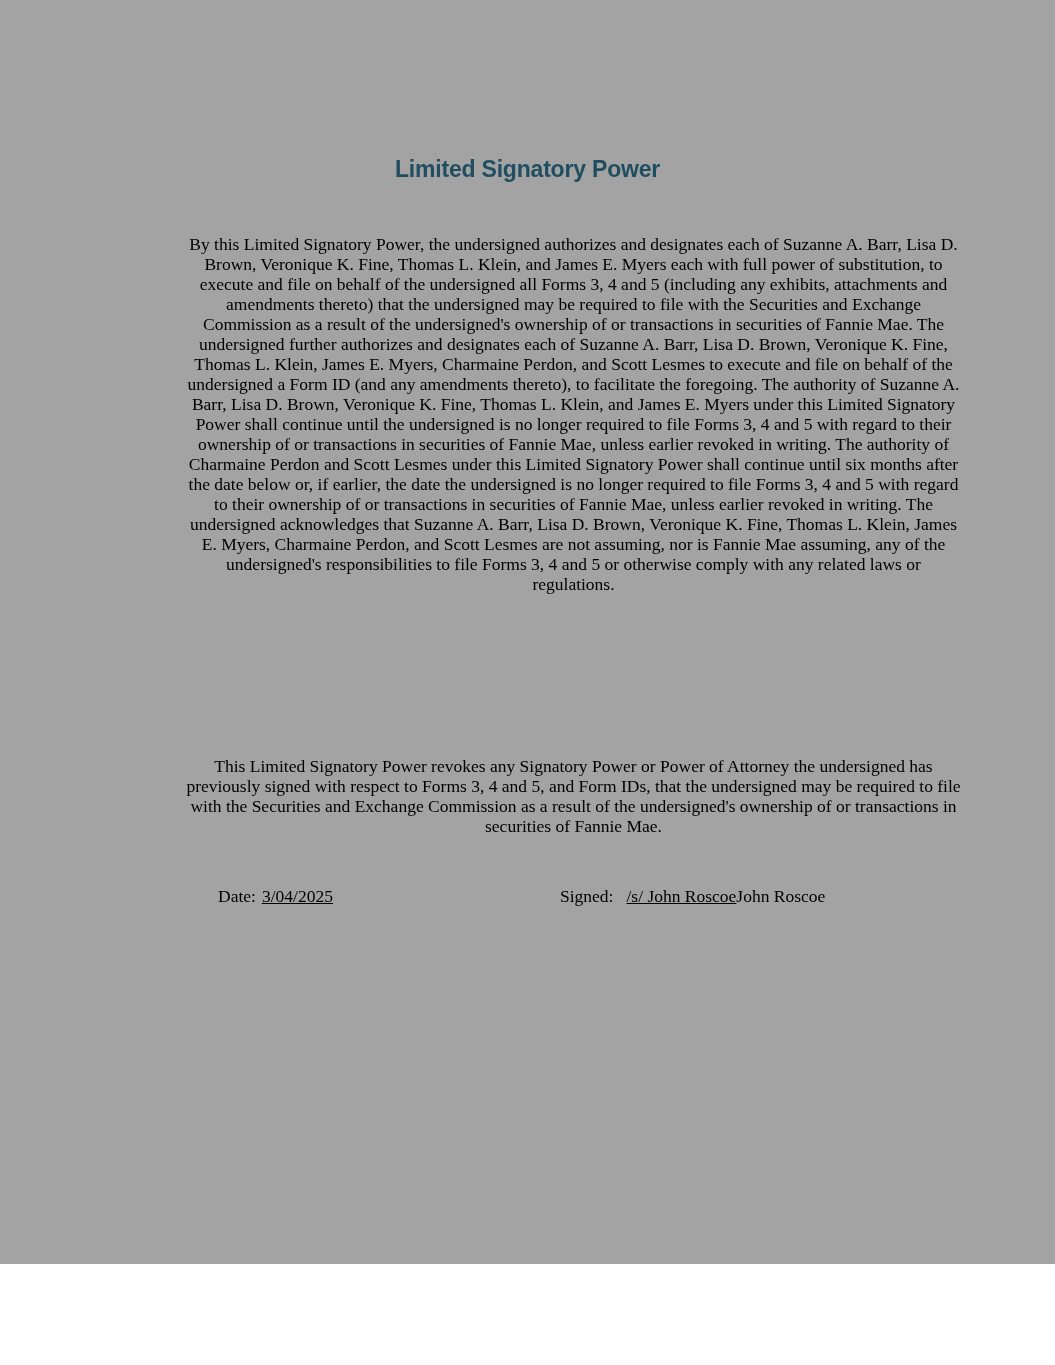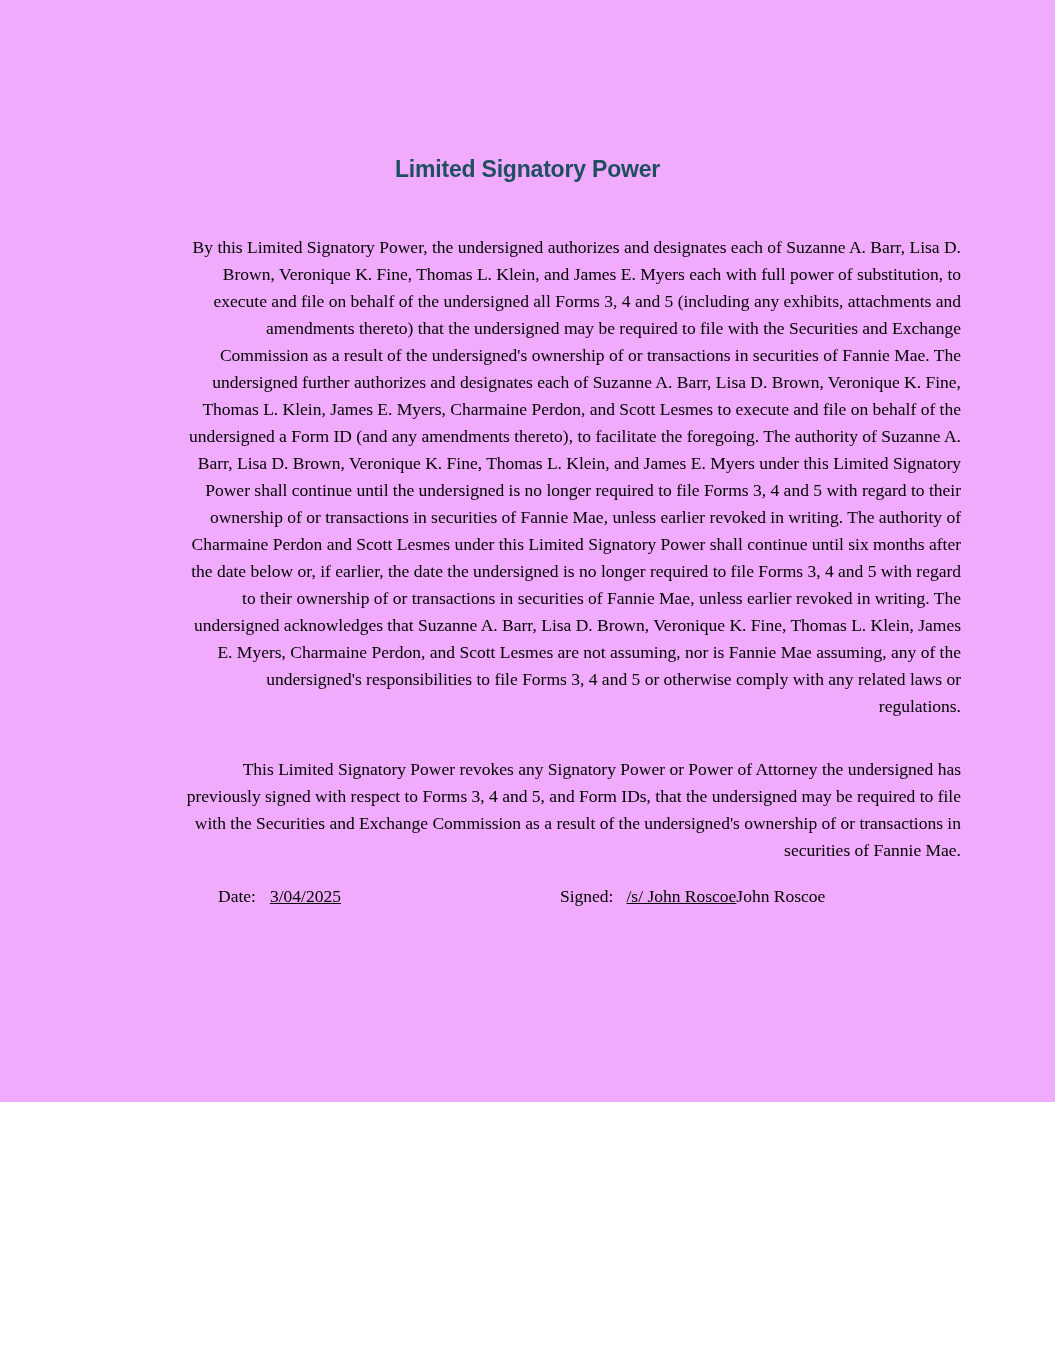--- a/index.html
+++ b/index.html
@@ -3,22 +3,22 @@
 <meta charset="utf-8">
 <style>
   html, body {
     margin: 0;
     padding: 0;
     background: #ffffff;
   }
   .page {
     position: relative;
     width: 1055px;
-    height: 1102px;
-    background: #f0abfc;
+    height: 1264px;
+    background: #a3a3a3;
     overflow: hidden;
     font-family: "Liberation Serif", serif;
     color: #000000;
   }
   .doc-title {
     position: absolute;
     top: 156px;
     left: 0;
     width: 100%;
     text-align: center;
@@ -26,22 +26,22 @@
     font-size: 23px;
     font-weight: 600;
     letter-spacing: -0.2px;
     color: #1F4E61;
   }
   .body-text {
     position: absolute;
     left: 186px;
     width: 775px;
     font-size: 17.5px;
-    line-height: 27px;
-    text-align: right;
+    line-height: 20px;
+    text-align: center;
     color: #000000;
   }
   .para-1 { top: 216px; }
   .para-2 { top: 738px; }
   .sig-row {
     position: absolute;
     top: 884px;
     left: 186px;
     width: 775px;
     height: 60px;
@@ -54,21 +54,21 @@
     top: 0;
     white-space: nowrap;
   }
   .signed-cell {
     position: absolute;
     left: 374px;
     top: 0;
     display: inline-flex;
     white-space: nowrap;
   }
-  .label-gap-sm { margin-right: 14px; }
+  .label-gap-sm { margin-right: 6px; }
   .label-gap-lg { margin-right: 13px; }
   .underlined { text-decoration: underline; }
   .printed-name { align-self: flex-end; }
 </style>
 </head>
 <body>
 
 <div class="page">
 
   <div class="doc-title">Limited Signatory Power</div>

